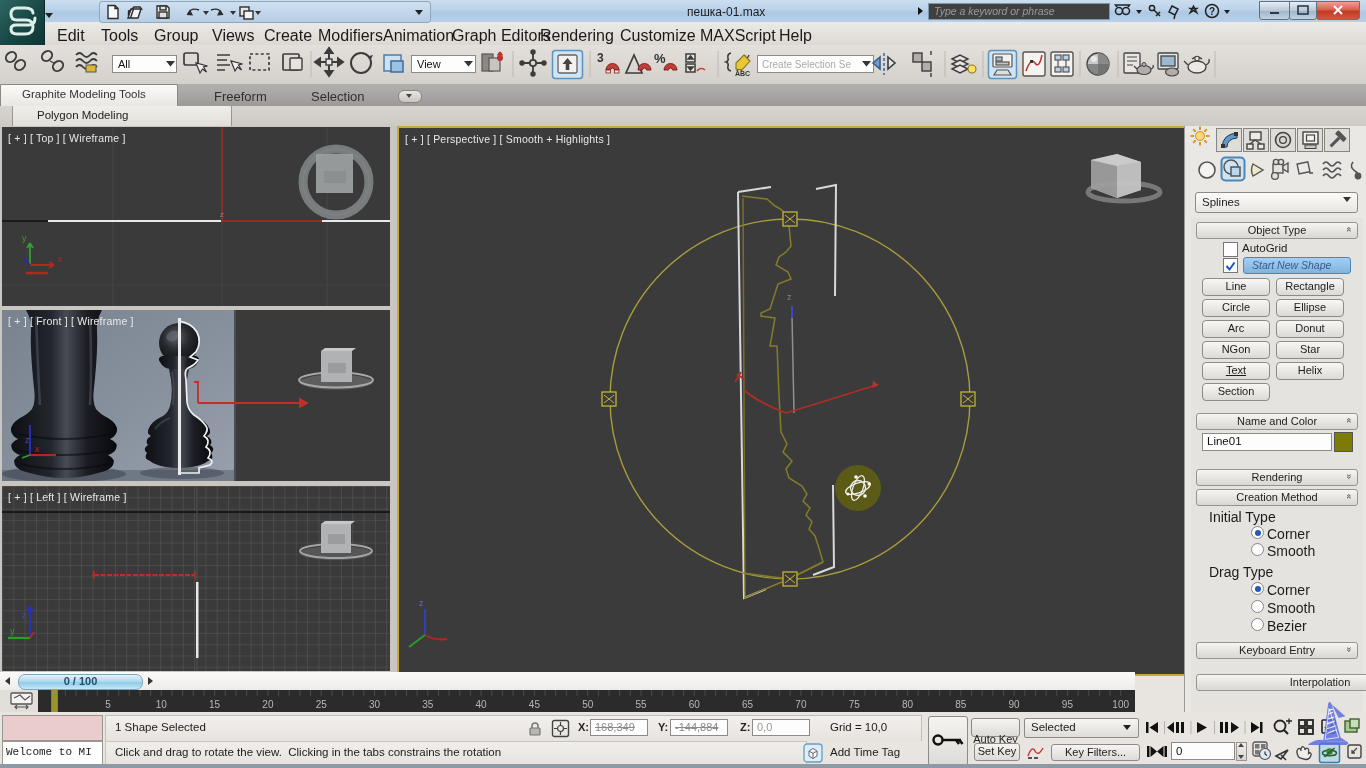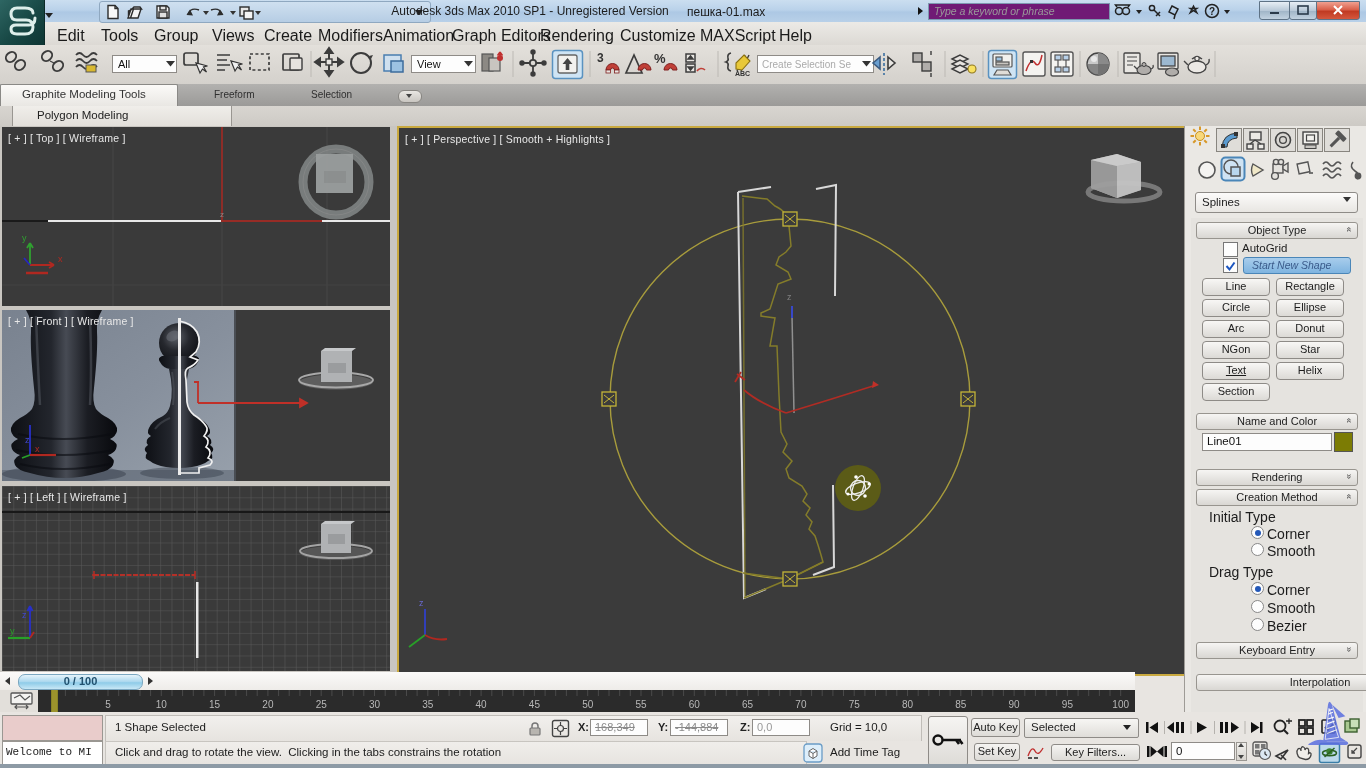--- a/index.html
+++ b/index.html
@@ -13,41 +13,41 @@
     background:linear-gradient(135deg,#2e6663 0%,#174744 55%,#0e3634 100%);
     border-right:1px solid #0b2a28;}
   #appbtn svg{position:absolute;left:5px;top:4px;}
   #appdrop{left:45px;top:13px;width:0;height:0;border-left:4px solid transparent;border-right:4px solid transparent;border-top:5px solid #222;}
   #qat{left:99px;top:1px;width:330px;height:20px;border:1px solid #8fa8c0;border-radius:3px;
     background:linear-gradient(180deg,#cfe0f0,#b6cde4);}
   #title-text{left:330px;top:4px;width:400px;height:14px;font-size:12px;color:#1c1c1c;text-align:center;white-space:nowrap;}
   #fname{left:687px;top:5px;font-size:12px;color:#1c1c1c;}
   
   #searchwrap{left:916px;top:3px;width:200px;height:16px;}
-  #searchbox{position:absolute;left:12px;top:0;width:180px;height:15px;background:#701a75;border:1px solid #7e98b0;}
+  #searchbox{position:absolute;left:12px;top:0;width:180px;height:15px;background:#404040;border:1px solid #7e98b0;}
   #searchbox span{position:absolute;left:5px;top:1px;font-size:10.5px;font-style:italic;color:#9a9a9a;}
   
   .winbtn{position:absolute;top:1px;height:17px;border:1px solid #5e7285;border-radius:0 0 3px 3px;}
   #btnmin{left:1259px;width:29px;background:linear-gradient(180deg,#e7eef5,#b9c9d8 50%,#9fb4c6 52%,#c2d2e0);}
   #btnmax{left:1289px;width:26px;background:linear-gradient(180deg,#e7eef5,#b9c9d8 50%,#9fb4c6 52%,#c2d2e0);}
   #btnclose{left:1316px;width:42px;background:linear-gradient(180deg,#f0a090,#d9604a 45%,#c03a22 55%,#d4573d);}
   
   #menubar{left:0;top:22px;width:1366px;height:23px;
     background:linear-gradient(180deg,#eceae6,#dcd9d4);border-bottom:1px solid #b5b2ad;}
   .menu{position:absolute;top:5px;font-size:16px;color:#1a1a1a;white-space:nowrap;}
   
   #toolbar{left:0;top:45px;width:1366px;height:39px;
     background:linear-gradient(180deg,#e3e0db,#d4d1cc);border-bottom:1px solid #b8b5b0;}
   
   #ribbon{left:0;top:84px;width:1366px;height:22px;
     background:linear-gradient(180deg,#b2b1af,#9b9a98);}
   #rtab1{left:15px;top:1px;width:176px;height:21px;background:linear-gradient(180deg,#fbfaf8,#e9e7e3);
      border:1px solid #8a8986;border-bottom:none;border-radius:2px 2px 0 0;}
   #rtab1 span{position:absolute;left:22px;top:4px;font-size:11.5px;color:#333;}
-  .rtab{position:absolute;top:5px;font-size:10px;color:#2f2f2f;}
+  .rtab{position:absolute;top:5px;font-size:13px;color:#2f2f2f;}
   #rpill{position:absolute;left:398px;top:6px;width:22px;height:11px;background:linear-gradient(180deg,#e8e6e2,#c9c6c1);border:1px solid #888682;border-radius:6px;}
   #rpill:after{content:"";position:absolute;left:7px;top:3px;border-left:3.5px solid transparent;border-right:3.5px solid transparent;border-top:4px solid #444;}
   #polyrow{left:0;top:106px;width:1366px;height:20px;}
   #polyrow{background:linear-gradient(180deg,#d8d5d0,#cdcac5);}
   #polytab{position:absolute;left:12px;top:0px;width:218px;height:20px;background:linear-gradient(180deg,#f0eeea,#e2dfda);
     border:1px solid #999691;border-top:none;}
   #polytab span{position:absolute;left:24px;top:3px;font-size:11.5px;color:#222;}
   
   #work{left:0;top:126px;width:1366px;height:546px;background:#c9c6c1;}
   .vp{position:absolute;background:#3a3a3a;overflow:hidden;}
@@ -795,21 +795,21 @@
     <path d="M6 8 L10 5.5 L14 8 L14 13 L10 15.5 L6 13 Z M6 8 L10 10.5 L14 8 M10 10.5 V15.5" fill="#fff" stroke="#666" stroke-width="1"></path>
   </svg>
   <span class="abs" style="left:830px;top:34px;font-size:11.5px;color:#1b1b1b;">Add Time Tag</span>
 
   <div class="sbtn" style="left:928px;top:4px;width:38px;height:48px;">
     <svg width="34" height="20" viewBox="0 0 34 20" style="margin-top:13px;">
       <circle cx="7" cy="10" r="4.5" fill="none" stroke="#111" stroke-width="2.4"></circle>
       <path d="M11.5 10 H30 M25 10 l3 4 M28.5 10 l3 4" stroke="#111" stroke-width="2.6"></path>
     </svg>
   </div>
-  <div class="sbtn" style="left:971px;top:6px;width:47px;height:17px;"><span style="position:relative;top:2px;">Auto Key</span></div>
+  <div class="sbtn" style="left:971px;top:6px;width:47px;height:17px;"><span style="position:relative;top:14px;">Auto Key</span></div>
   <div class="sbtn" style="left:974px;top:31px;width:44px;height:16px;"><span style="position:relative;top:1px;">Set Key</span></div>
   <div class="abs" style="left:1024px;top:6px;width:113px;height:18px;background:linear-gradient(180deg,#f7f6f4,#dfddd9);border:1px solid #8e8b87;border-radius:2px;">
     <span style="position:absolute;left:6px;top:2px;font-size:11.5px;color:#1b1b1b;">Selected</span>
     <span style="position:absolute;right:7px;top:6px;width:0;height:0;border-left:4.5px solid transparent;border-right:4.5px solid transparent;border-top:5.5px solid #222;"></span>
   </div>
   <svg class="abs" style="left:1026px;top:31px;" width="20" height="18" viewBox="0 0 20 18">
     <path d="M2 13 Q6 2 9 8 T17 5" fill="none" stroke="#c03030" stroke-width="1.4"></path>
     <path d="M2 15 h4 M8 15 h4" stroke="#222" stroke-width="1.6"></path>
   </svg>
   <div class="sbtn" style="left:1051px;top:32px;width:87px;height:15px;"><span style="position:relative;top:1px;">Key Filters...</span></div>
@@ -901,21 +901,20 @@
 <path d="M88 12 q3 -7 11 -4" fill="none"></path>
 <path d="M90 7.5 l-3.5 5.5 6.5 0.5 z" fill="#2c2c2c" stroke="none"></path>
 <path d="M122 12 q-3 -7 -11 -4" fill="none"></path>
 <path d="M120 7.5 l3.5 5.5 -6.5 0.5 z" fill="#2c2c2c" stroke="none"></path>
 <rect x="140" y="5" width="9" height="9" fill="#e8e8e8"></rect>
           <rect x="144" y="9" width="9" height="8" fill="#f4f4f4"></rect>
 </g>
 <path d="M103 9 l3 4 3 -4 z M130 9 l3 4 3 -4 z M155 9 l3 4 3 -4 z" fill="#333"></path>
 <path d="M315 8 l4 5 4 -5 z" fill="#222"></path>
 </svg></div>
-  <div class="abs" id="title-text">Autodesk 3ds Max  2010 SP1  - Unregistered Version</div>
   <div class="abs" id="fname">пешка-01.max</div>
   <div class="abs" id="searchwrap">
     <div style="position:absolute;left:2px;top:4px;width:0;height:0;border-top:4px solid transparent;border-bottom:4px solid transparent;border-left:5px solid #111;"></div>
     <div id="searchbox">
         <span>Type a keyword or phrase</span>
       </div>
   </div>
   <svg class="abs" style="left:1112px;top:3px;" width="140" height="18" viewBox="0 0 140 18">
     <g fill="none" stroke="#222" stroke-width="1.5">
       <circle cx="7" cy="8" r="3.5"></circle>

